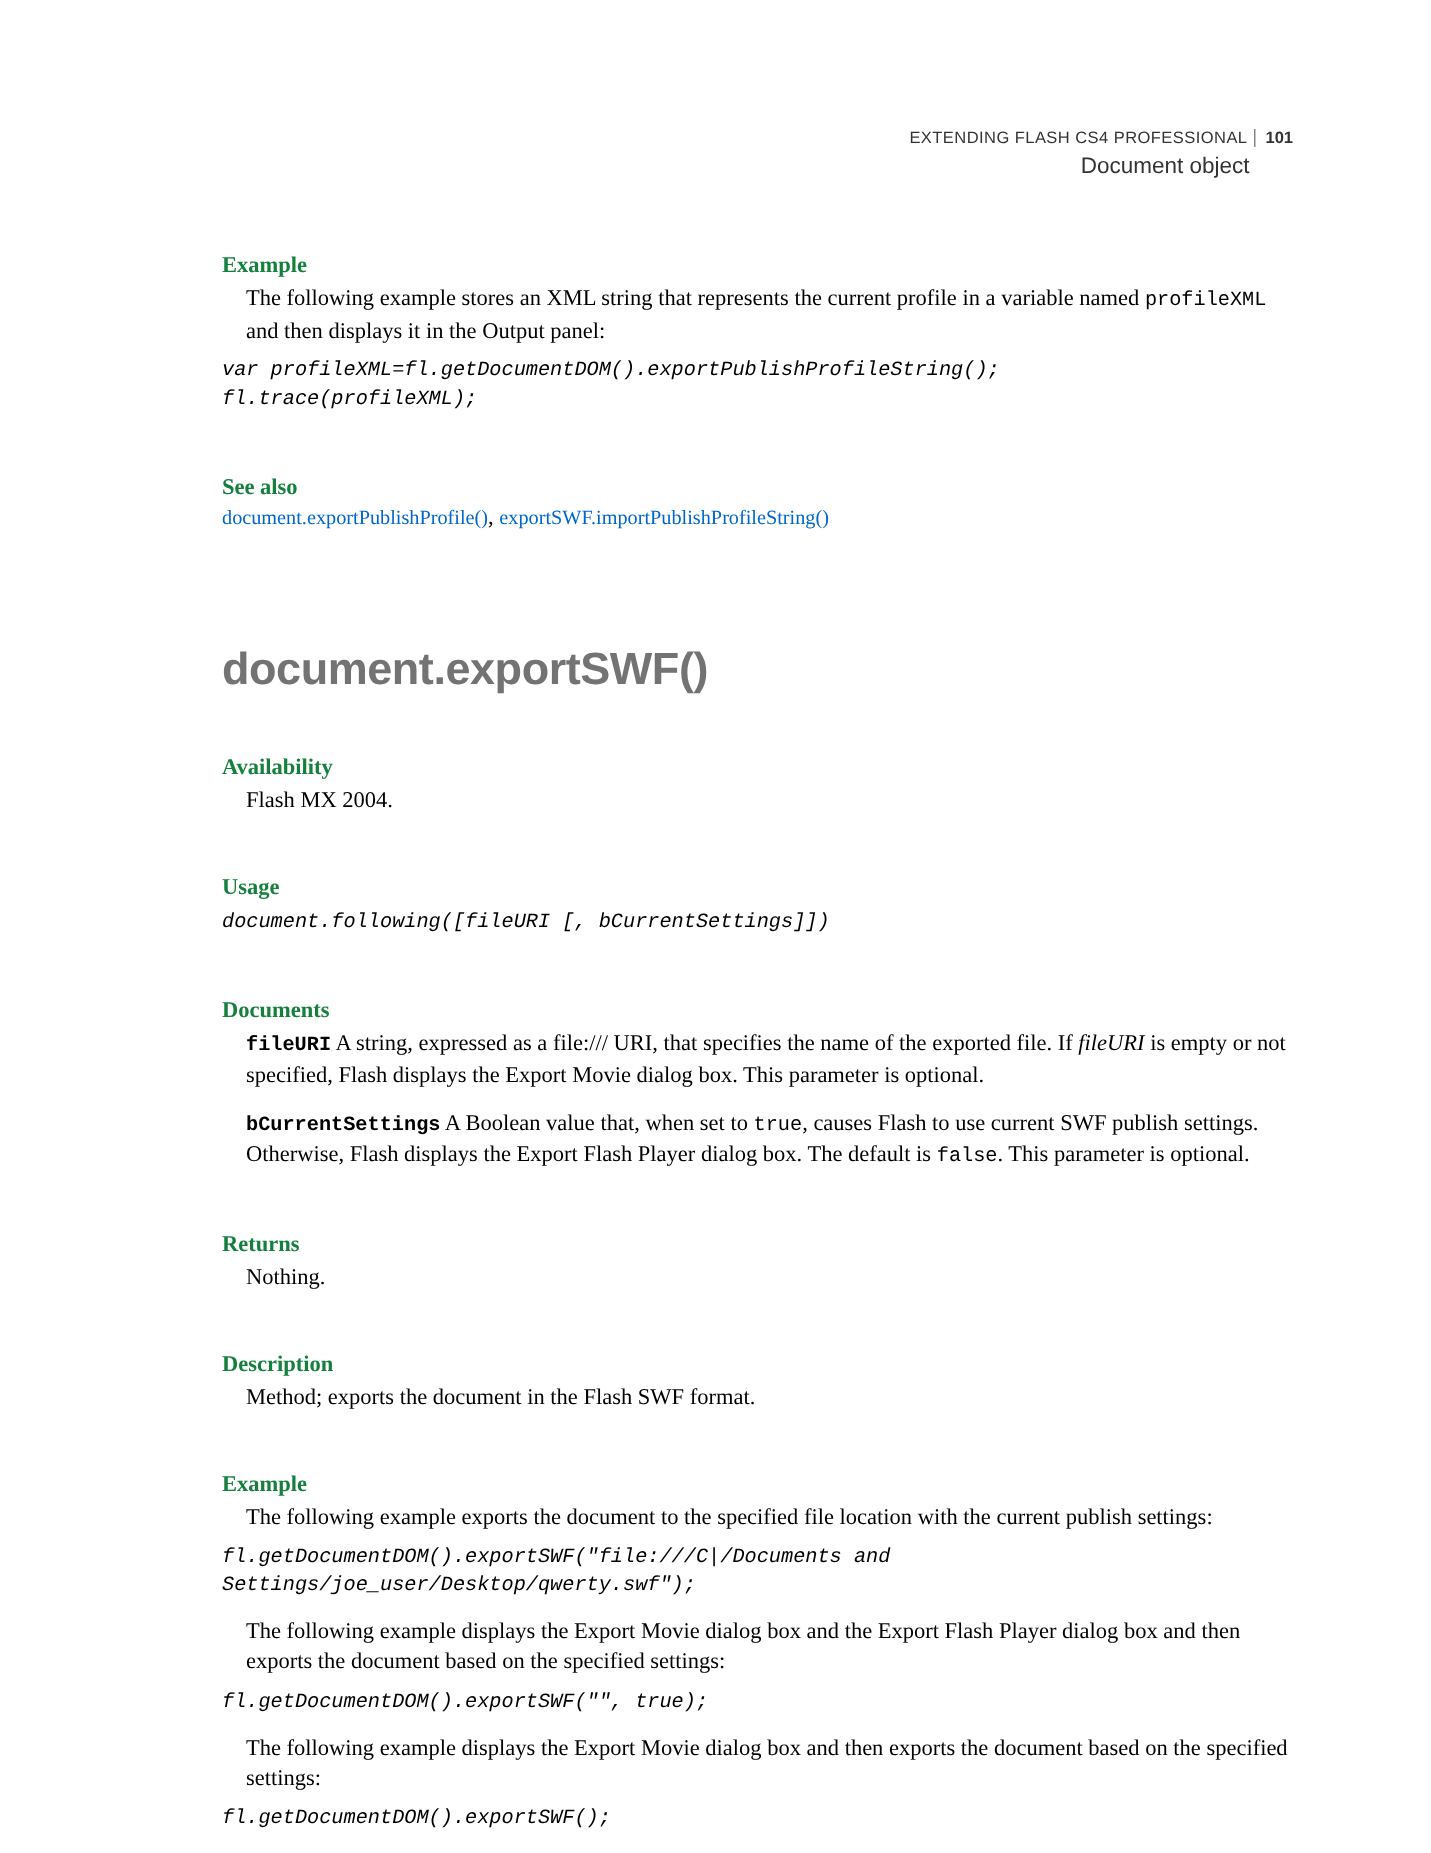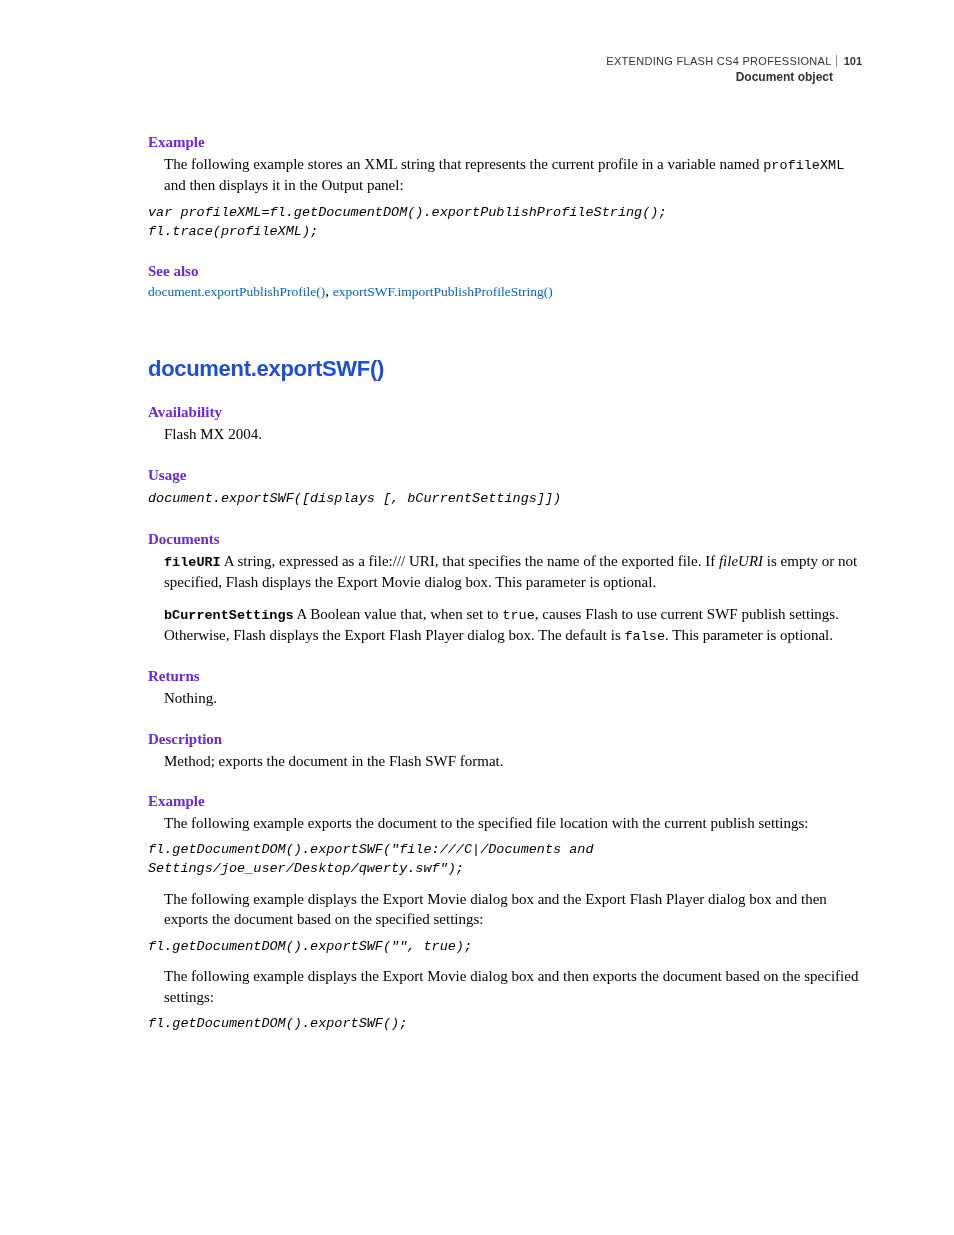--- a/index.html
+++ b/index.html
@@ -7,50 +7,50 @@
     padding: 0;
     font-family: Georgia, 'Times New Roman', serif;
     color: #000;
     background: #fff;
   }
   .page {
     width: 954px;
     height: 1235px;
     position: relative;
     box-sizing: border-box;
-    padding: 54px 92px 0 148px;
+    padding: 85px 92px 0 148px;
   }
   .header {
     text-align: right;
     font-family: Arial, Helvetica, sans-serif;
     font-size: 11px;
     color: #333;
     margin-bottom: 48px;
     line-height: 1.4;
   }
   .header .title-line {
     letter-spacing: 0.3px;
   }
   .header .page-number {
     font-weight: bold;
     padding-left: 7px;
     margin-left: 4px;
     border-left: 1px solid #888;
   }
   .header .subtitle {
-    font-weight: bold;
-    font-size: 12px;
+    font-weight: normal;
+    font-size: 15px;
     padding-right: 29px;
   }
   .section-heading {
     font-family: Georgia, 'Times New Roman', serif;
     font-weight: bold;
     font-size: 15px;
-    margin: 22px 0 3px 0;
-    color: #6d28d9;
+    margin: 40px 0 3px 0;
+    color: #15803d;
   }
   .body-text {
     font-family: Georgia, 'Times New Roman', serif;
     font-size: 15px;
     line-height: 1.35;
     margin: 0 0 8px 16px;
     color: #000;
   }
   .code-inline {
     font-family: 'Courier New', Courier, monospace;
@@ -67,23 +67,23 @@
   }
   .link {
     color: #0066cc;
     font-family: Liberation Serif, serif;
     font-size: 13.5px;
     text-decoration: none;
   }
   .main-heading {
     font-family: Arial, Helvetica, sans-serif;
     font-weight: bold;
-    font-size: 22px;
-    margin: 56px 0 18px 0;
-    color: #1d4ed8;
+    font-size: 30px;
+    margin: 76px 0 18px 0;
+    color: #737373;
     letter-spacing: -0.3px;
   }
   .param-name {
     font-family: 'Courier New', Courier, monospace;
     font-size: 13.5px;
     font-weight: bold;
   }
   .italic {
     font-style: italic;
   }
@@ -120,21 +120,21 @@
   <div class="see-also-line">
     <a class="link">document.exportPublishProfile()</a><span class="comma">, </span><a class="link">exportSWF.importPublishProfileString()</a>
   </div>
 
   <div class="main-heading">document.exportSWF()</div>
 
   <div class="section-heading">Availability</div>
   <p class="body-text">Flash MX 2004.</p>
 
   <div class="section-heading">Usage</div>
-  <div class="code-block">document.exportSWF([displays [, bCurrentSettings]])</div>
+  <div class="code-block">document.following([fileURI [, bCurrentSettings]])</div>
 
   <div class="section-heading">Documents</div>
   <p class="body-text">
     <span class="param-name">fileURI</span><span>  A string, expressed as a file:/// URI, that specifies the name of the exported file. If </span><span class="italic">fileURI</span><span> is empty or not specified, Flash displays the Export Movie dialog box. This parameter is optional.</span>
   </p>
   <p class="body-text" style="margin-top:12px;">
     <span class="param-name">bCurrentSettings</span><span>  A Boolean value that, when set to </span><span class="code-inline">true</span><span>, causes Flash to use current SWF publish settings. Otherwise, Flash displays the Export Flash Player dialog box. The default is </span><span class="code-inline">false</span><span>. This parameter is optional.</span>
   </p>
 
   <div class="section-heading">Returns</div>

